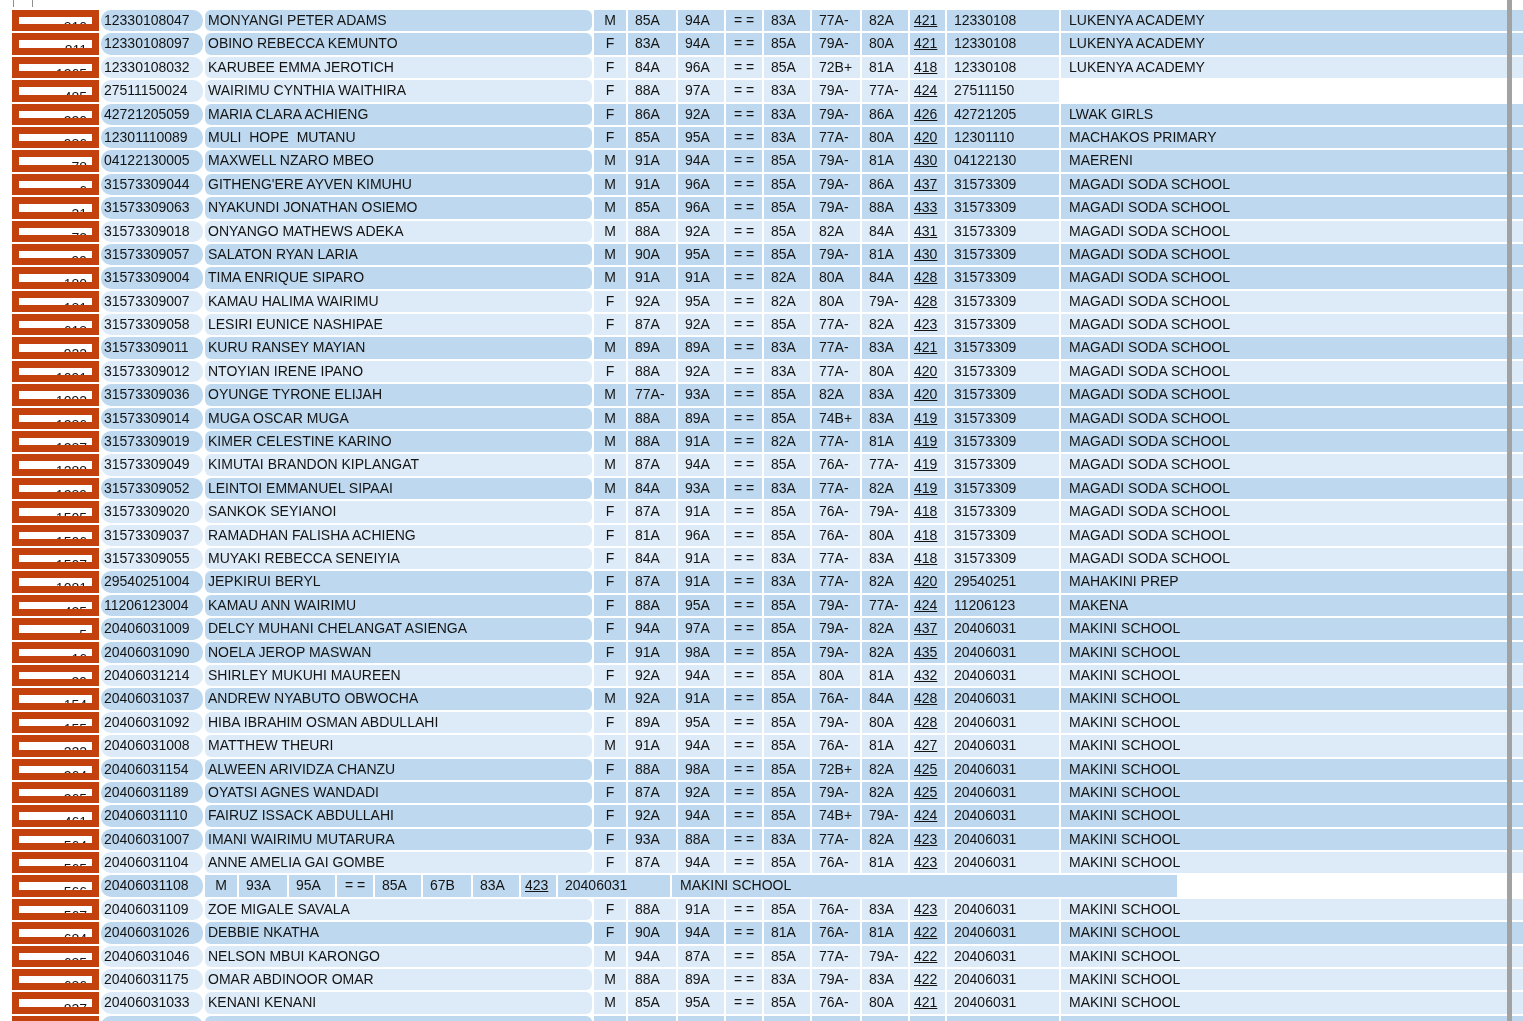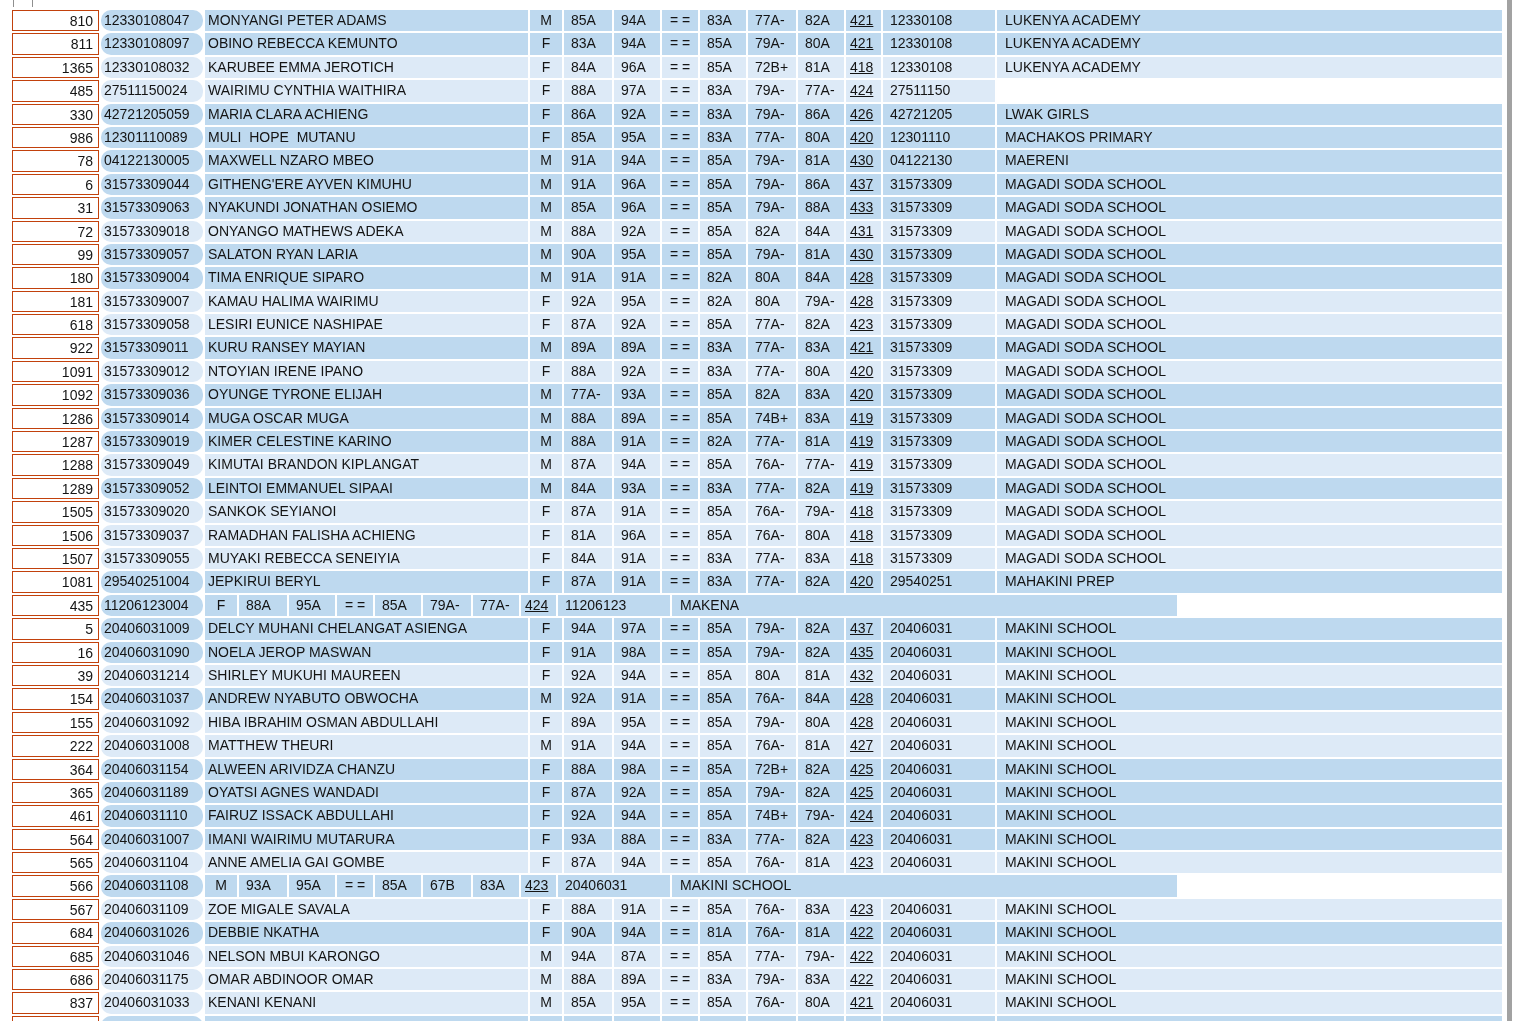--- a/index.html
+++ b/index.html
@@ -16,23 +16,23 @@
     box-sizing:border-box;
     flex:none;
     margin-right:2px;
     font-size:14px;
     line-height:21.4px;
     color:#141414;
     white-space:pre;
     overflow:hidden;
   }
   
-  .c0{width:87px;background:#ffffff;border:1px solid #c2410c;text-align:right;padding-right:5px;}
+  .c0{width:87px;background:#ffffff;border:7px solid #c2410c;text-align:right;padding-right:5px;}
   .c1{width:102px;padding-left:3px;border-radius:10px;}
-  .c2{width:323px;padding-left:3px;}
+  .c2{width:387px;padding-left:3px;border-radius:6px;}
   .c3{width:32px;text-align:center;}
   .c4{width:48px;padding-left:7px;}
   .c5{width:46px;padding-left:7px;}
   .c6{width:36px;text-align:center;}
   .c7{width:46px;padding-left:7px;}
   .c8{width:48px;padding-left:7px;}
   .c9{width:46px;padding-left:7px;}
   .c10{width:35px;padding-left:4px;text-decoration:underline;}
   .c11{width:112px;padding-left:7px;}
   .c12{width:505px;padding-left:8px;margin-right:0;}
@@ -423,20 +423,21 @@
       <div class="cell c7">83A</div>
       <div class="cell c8">77A-</div>
       <div class="cell c9">82A</div>
       <div class="cell c10">420</div>
       <div class="cell c11">29540251</div>
       <div class="cell c12">MAHAKINI PREP</div>
     </div>
     <div class="row m">
       <div class="cell c0">435</div>
       <div class="cell c1">11206123004</div>
+      <div class="cell c2">KAMAU ANN WAIRIMU</div>
       <div class="cell c3">F</div>
       <div class="cell c4">88A</div>
       <div class="cell c5">95A</div>
       <div class="cell c6">= =</div>
       <div class="cell c7">85A</div>
       <div class="cell c8">79A-</div>
       <div class="cell c9">77A-</div>
       <div class="cell c10">424</div>
       <div class="cell c11">11206123</div>
       <div class="cell c12">MAKENA</div>

